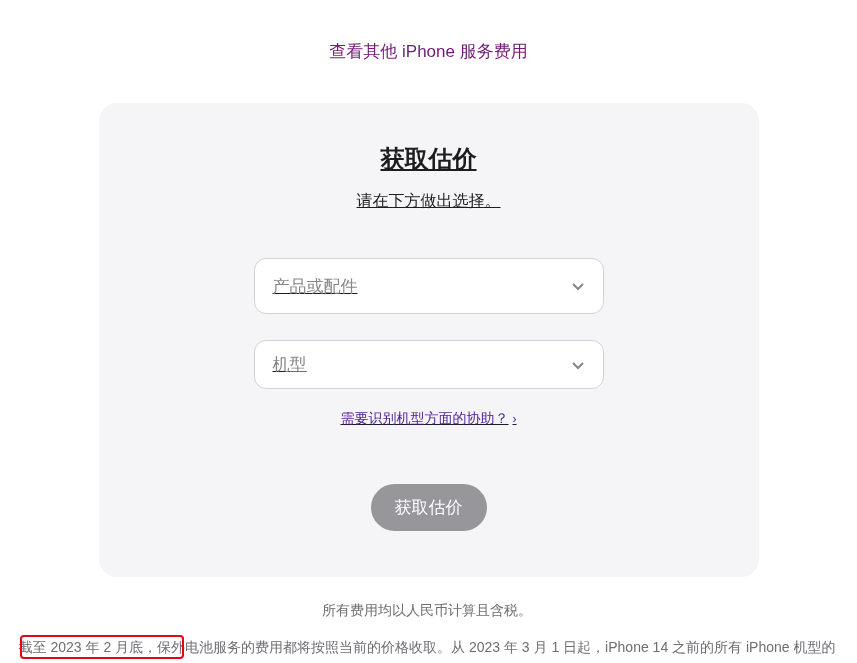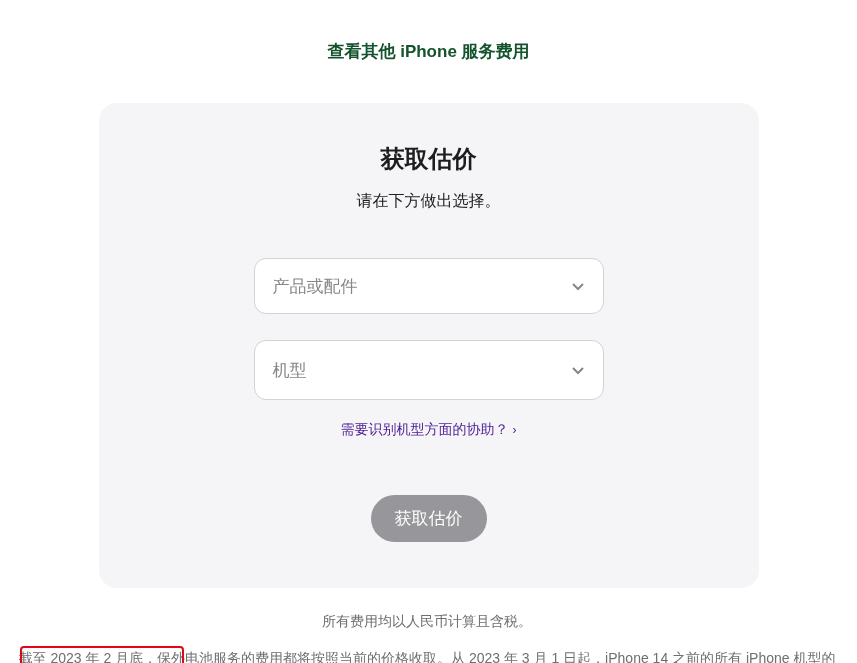--- a/index.html
+++ b/index.html
@@ -13,31 +13,31 @@
       font-family: -apple-system, "SF Pro Text", "Helvetica Neue", Arial, sans-serif;
       background: #ffffff;
       color: #1d1d1f;
     }
     .top-link {
       text-align: center;
       padding-top: 40px;
       padding-bottom: 40px;
     }
     .top-link a {
-      color: #14532d;
+      color: #701a75;
       font-size: 17px;
       text-decoration: none;
-      font-weight: bold;
     }
     .card {
       width: 660px;
       margin: 0 auto;
       background: #f5f5f7;
       border-radius: 18px;
       padding: 40px 0 46px 0;
+      text-decoration: underline;
     }
     .card-title {
       text-align: center;
       font-size: 24px;
       font-weight: 600;
       margin-bottom: 16px;
     }
     .card-sub {
       text-align: center;
       font-size: 16px;
@@ -51,21 +51,21 @@
       background: #ffffff;
       border: 1px solid #d2d2d7;
       border-radius: 12px;
       height: 56px;
       display: flex;
       align-items: center;
       padding: 0 18px;
       gap: 32px;
     }
     .select-wrap.short {
-      height: 60px;
+      height: 49px;
     }
     .select-placeholder {
       color: #86868b;
       font-size: 17px;
       flex: 1;
     }
     .chevron {
       width: 14px;
       height: 14px;
       flex-shrink: 0;

